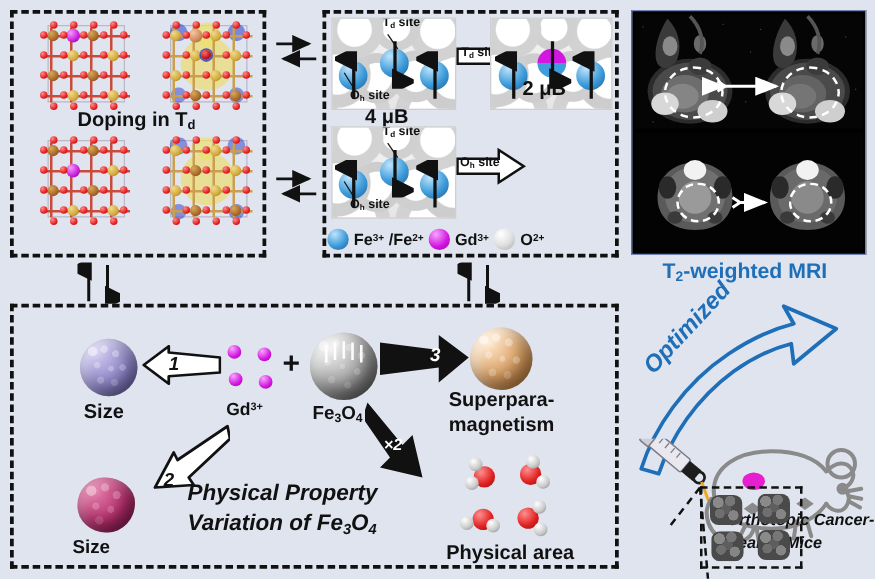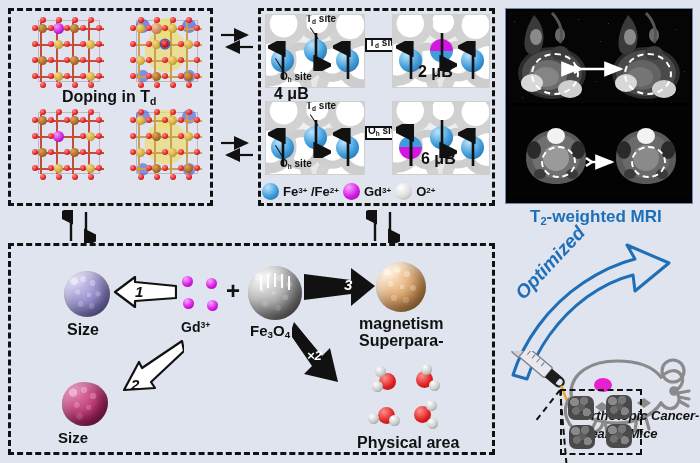--- a/index.html
+++ b/index.html
@@ -403,21 +403,21 @@
 
     <div class="lbl" style="left:40px;top:-1px;font-size:10px;">
       <span>T</span><sub>d</sub><span> site</span>
     </div>
     <div class="leader" style="left:44px;top:12px;width:14px;transform:rotate(55deg);"></div>
     <div class="lbl" style="left:14px;top:57px;font-size:10px;">
       <span>O</span><sub>h</sub><span> site</span>
     </div>
     <div class="leader" style="left:18px;top:56px;width:16px;transform:rotate(-122deg);"></div>
   </div>
-  <div class="lbl" style="left:274px;top:86px;font-size:16px;">4 μB</div>
+  <div class="lbl" style="left:292px;top:86px;font-size:16px;">4 μB</div>
 
   <svg class="blockarrow" style="left:365px;top:30px;" width="56" height="30" viewBox="0 0 56 30">
     <path d="M1,9 L34,9 L34,2 L54,15 L34,28 L34,21 L1,21 z" fill="#ffffff" stroke="#111" stroke-width="2"></path>
   </svg>
   <div class="lbl" style="left:369px;top:38px;font-size:10px;">
     <span>T</span><sub>d</sub><span> site</span>
   </div>
 
   <div class="spinbox" style="left:392px;top:14px;width:96px;height:72px;">
     <div class="ion ion-fe" style="left:6px;top:34px;width:23px;height:23px;"></div>
@@ -458,35 +458,20 @@
     <div class="leader" style="left:18px;top:56px;width:16px;transform:rotate(-122deg);"></div>
   </div>
 
   <svg class="blockarrow" style="left:365px;top:118px;" width="56" height="30" viewBox="0 0 56 30">
     <path d="M1,9 L34,9 L34,2 L54,15 L34,28 L34,21 L1,21 z" fill="#ffffff" stroke="#111" stroke-width="2"></path>
   </svg>
   <div class="lbl" style="left:368px;top:126px;font-size:10px;">
     <span>O</span><sub>h</sub><span> site</span>
   </div>
 
-  <div class="spinbox" style="left:392px;top:101px;width:96px;height:72px;">
-    <div class="ion ion-half-gd2" style="left:6px;top:34px;width:23px;height:23px;border-radius:50%;"></div>
-    <div class="ion ion-fe" style="left:37px;top:24px;width:23px;height:23px;"></div>
-    <div class="ion ion-fe" style="left:68px;top:34px;width:23px;height:23px;"></div>
-    <svg class="spin" style="left:3px;top:22px;" width="30" height="44" viewBox="0 0 30 44">
-      <line x1="15" y1="42" x2="15" y2="6" stroke="#111" stroke-width="3" marker-end="url(#sp-u)"></line>
-    </svg>
-    <svg class="spin" style="left:34px;top:16px;" width="30" height="40" viewBox="0 0 30 40">
-      <line x1="15" y1="2" x2="15" y2="34" stroke="#111" stroke-width="2.6" marker-end="url(#sp-d)"></line>
-    </svg>
-    <svg class="spin" style="left:65px;top:26px;" width="30" height="40" viewBox="0 0 30 40">
-      <line x1="15" y1="38" x2="15" y2="6" stroke="#111" stroke-width="2.6" marker-end="url(#sp-u)"></line>
-    </svg>
-    <div class="lbl" style="left:28px;top:49px;font-size:16px;">6 μB</div>
-  </div>
 
   <div id="legend">
     <span class="lg-dot lg-fe"></span>
     <span class="lg-txt">
       <span>Fe</span><sup>3+</sup><span> /Fe</span><sup>2+</sup>
     </span>
     <span class="lg-dot lg-gd"></span>
     <span class="lg-txt">
       <span>Gd</span><sup>3+</sup>
     </span>
@@ -674,22 +659,22 @@
         radial-gradient(circle at 22% 20%, rgba(255,255,255,.9) 0 6%, transparent 7%),
         radial-gradient(circle at 42% 16%, rgba(255,255,255,.7) 0 6%, transparent 7%),
         radial-gradient(circle at 62% 24%, rgba(255,255,255,.6) 0 6%, transparent 7%),
         radial-gradient(circle at 30% 44%, rgba(255,255,255,.55) 0 6%, transparent 7%),
         radial-gradient(circle at 52% 50%, rgba(255,255,255,.5) 0 6%, transparent 7%),
         radial-gradient(circle at 74% 52%, rgba(255,255,255,.45) 0 6%, transparent 7%),
         radial-gradient(circle at 36% 72%, rgba(255,255,255,.4) 0 6%, transparent 7%),
         radial-gradient(circle at 60% 76%, rgba(255,255,255,.3) 0 6%, transparent 7%);"></div>
   </div>
   <div class="lbl" style="left:359px;top:313px;font-size:16px;text-align:center;">
+    <div>Superpara-</div>
     <div style="margin-top:3px;">magnetism</div>
-    <div>Superpara-</div>
   </div>
 
   <svg class="blockarrow" style="left:113px;top:276px;" width="64" height="32" viewBox="0 0 64 32">
     <path d="M63,10 L22,6 L22,1 L2,16 L22,31 L22,25 L63,22 z" fill="#ffffff" stroke="#111" stroke-width="2.2" stroke-linejoin="round"></path>
   </svg>
   <div class="lbl ital" style="left:135px;top:284px;font-size:15px;">1</div>
 
   <svg class="blockarrow" style="left:112px;top:338px;" width="72" height="60" viewBox="0 0 72 60">
     <path d="M70,3 L30,30 L27,24 L12,52 L43,50 L39,44 L72,13 z" fill="#ffffff" stroke="#111" stroke-width="2.2" stroke-linejoin="round"></path>
   </svg>
@@ -720,20 +705,26 @@
     <div class="wat-h" style="left:0px;top:9px;"></div>
     <div class="wat-h" style="left:21px;top:11px;"></div>
   </div>
   <div class="wat" style="left:410px;top:400px;width:36px;height:32px;">
     <div class="wat-o" style="left:4px;top:6px;"></div>
     <div class="wat-h" style="left:16px;top:0px;"></div>
     <div class="wat-h" style="left:17px;top:18px;"></div>
   </div>
   <div class="lbl" style="left:357px;top:435px;font-size:16px;">Physical area</div>
 
+  <div class="lbl ital" style="left:150px;top:382px;font-size:18px;line-height:1.35;">
+    <div>Physical Property</div>
+    <div>
+      <span>Variation of Fe</span><sub>3</sub><span>O</span><sub>4</sub>
+    </div>
+  </div>
 
   <div id="mouse-scene">
 
     <svg style="position:absolute;left:2px;top:0px;" width="180" height="140" viewBox="0 0 180 140">
       <path d="M14,132 C24,100 48,64 84,40 C102,28 120,20 136,16
                L128,2 L170,20 L136,48 L134,32
                C118,36 102,44 88,54 C58,76 38,106 28,136 z" fill="none" stroke="#1f6fb8" stroke-width="3" stroke-linejoin="round"></path>
     </svg>
     <div style="position:absolute;left:14px;top:46px;transform:rotate(-47deg);
                 transform-origin:left top;font-size:19px;font-weight:bold;

